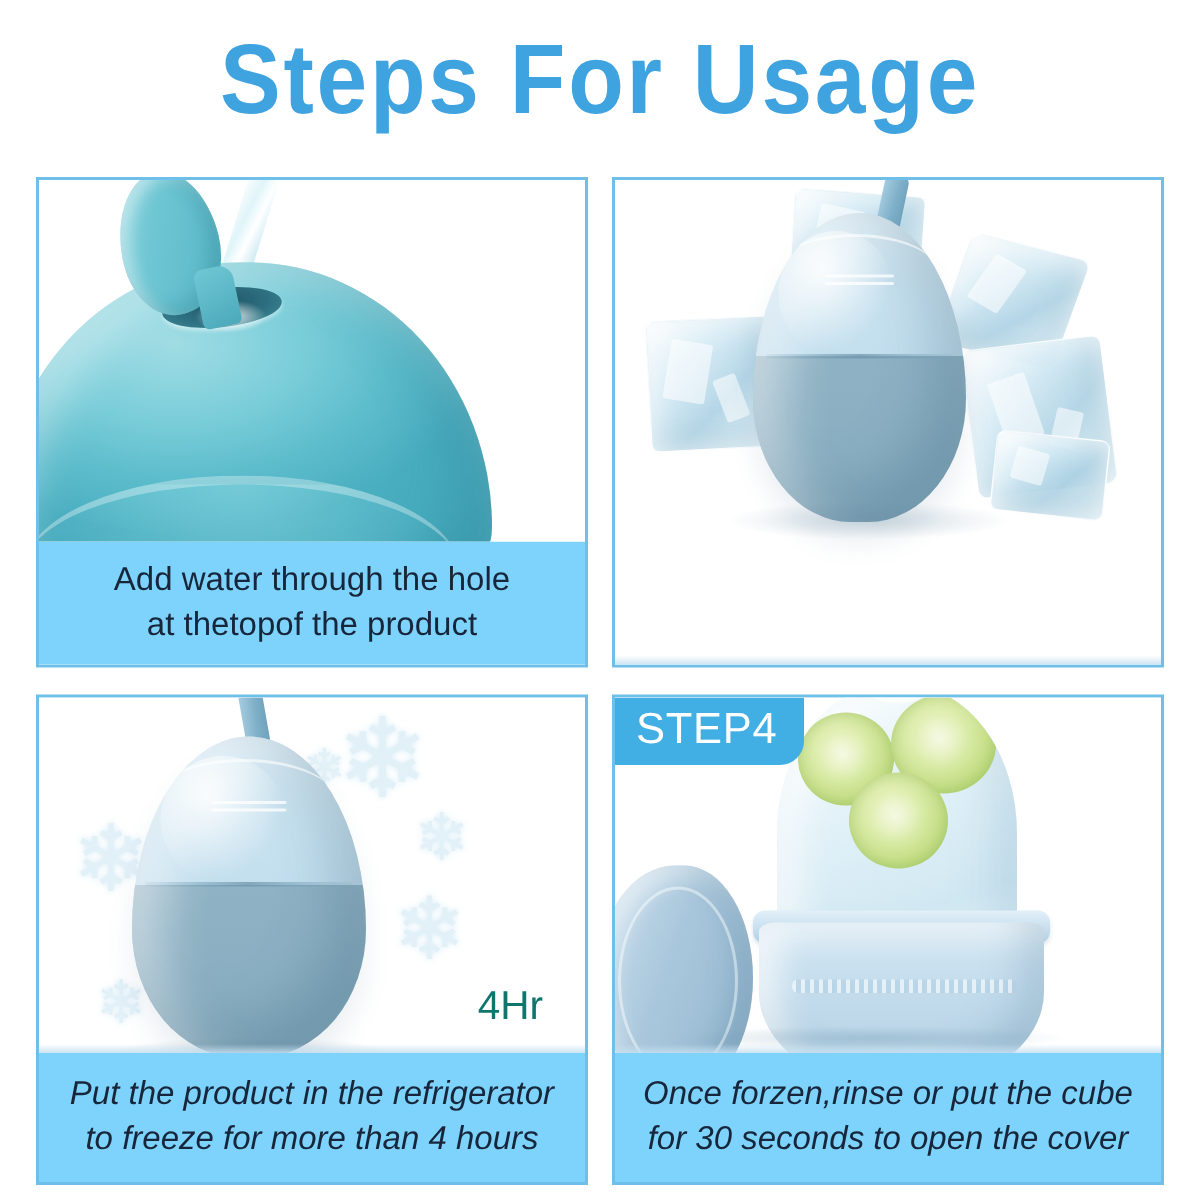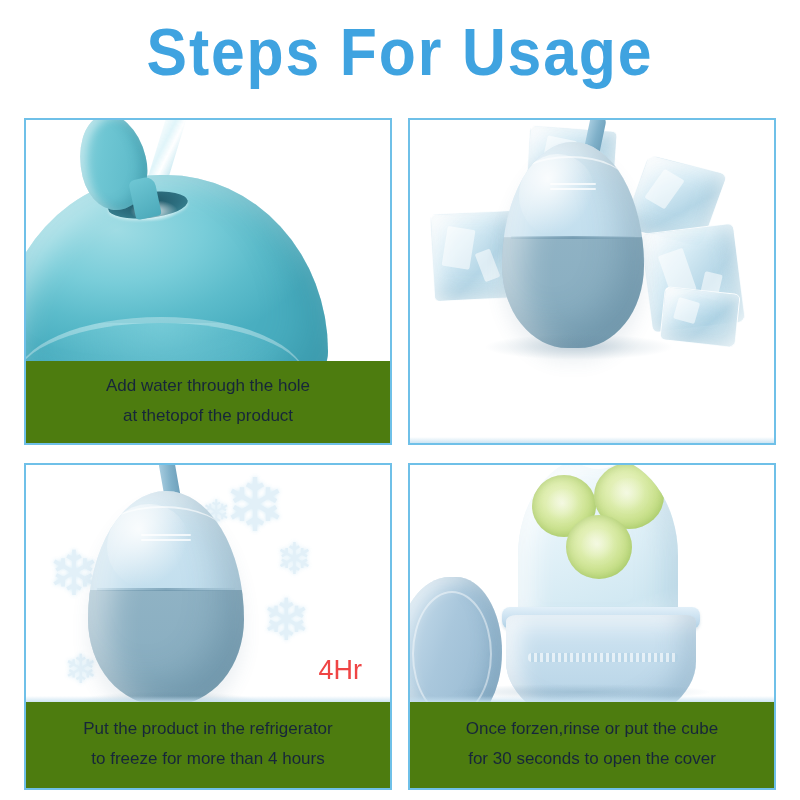--- a/index.html
+++ b/index.html
@@ -75,30 +75,30 @@
 
   .step-art {
     position: relative;
     flex: 1 1 auto;
     overflow: hidden;
     background: #ffffff;
   }
 
   .step-caption {
     flex: 0 0 auto;
-    background: #4d7c0f;
+    background: #7dd3fc;
     color: #17263A;
     text-align: center;
-    font-size: 17px;
+    font-size: 22px;
     line-height: 30px;
     padding: 10px 6px 12px 6px;
     font-family: "Liberation Sans", sans-serif;
     white-space: pre-line;
   }
-  .step-caption.tall { padding: 12px 4px 14px 4px; }
+  .step-caption.tall { padding: 12px 4px 14px 4px; font-style: italic; }
 
   
   .art-canvas { position: absolute; inset: 0; }
 
   
   .s1-dome {
     position: absolute;
     left: -28px;
     bottom: -64px;
     width: 330px;
@@ -265,21 +265,21 @@
     position: absolute;
     color: #e2f0f8;
     line-height: 1;
     text-shadow: 0 0 4px rgba(210,234,246,.9);
     user-select: none;
   }
   .hr-label {
     position: absolute;
     right: 28px;
     bottom: 16px;
-    color: #ef4444;
+    color: #0f766e;
     font-size: 27px;
     font-family: "Liberation Sans", sans-serif;
   }
 
   
   .s4-cube {
     position: absolute;
     left: 108px;
     top: -8px;
     width: 160px;
@@ -492,18 +492,19 @@
           <div class="cuke" style="left:76px; top:6px; width:70px; height:66px;"></div>
           <div class="cuke" style="left:48px; top:58px; width:66px; height:64px;"></div>
         </div>
 
         <div class="s4-base-ring"></div>
         <div class="s4-base"></div>
         <div class="s4-emboss"></div>
         <div class="ground-shadow"></div>
         <div class="floor-line"></div>
       </div>
+      <div class="step-badge">STEP4</div>
     </div>
     <div class="step-caption tall">Once forzen,rinse or put the cube
 for 30 seconds to open the cover</div>
   </div>
 
 </div>
 
 </body></html>

